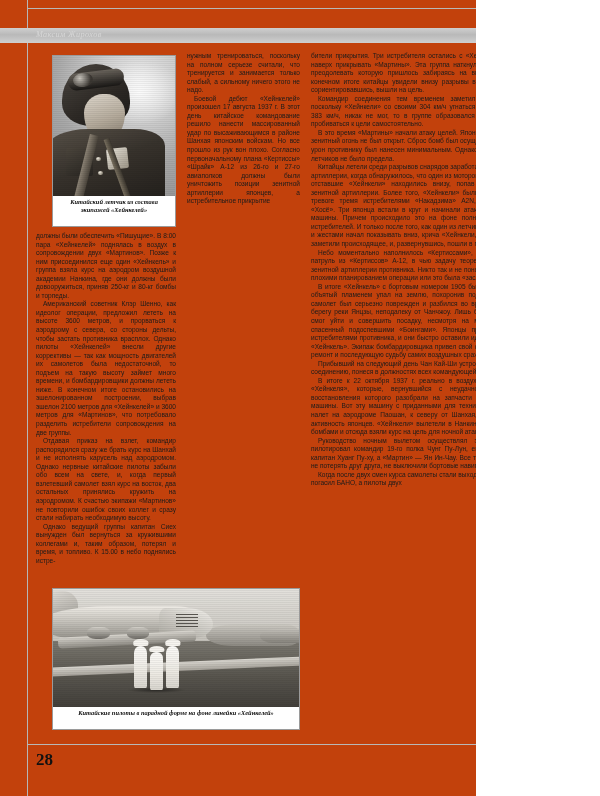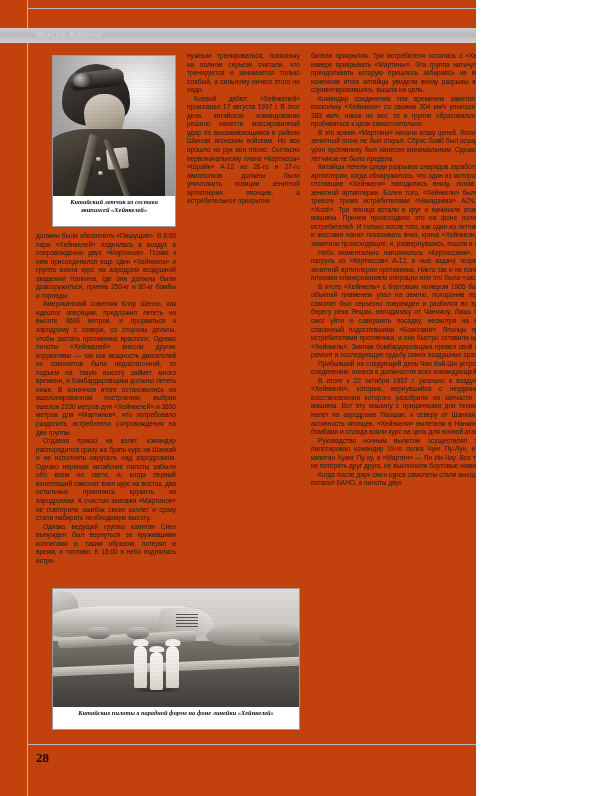--- a/index.html
+++ b/index.html
@@ -263,21 +263,21 @@
   .footer {
     position: absolute;
     left: 36px;
     top: 750px;
     display: flex;
     align-items: baseline;
     gap: 10px;
     font-family: "Liberation Serif", serif;
   }
   .pageno {
-    font-size: 13px;
+    font-size: 17px;
     font-weight: bold;
     color: #111;
   }
   .journal {
     font-size: 12px;
     font-weight: bold;
     font-style: italic;
     color: #111;
     white-space: nowrap;
   }

